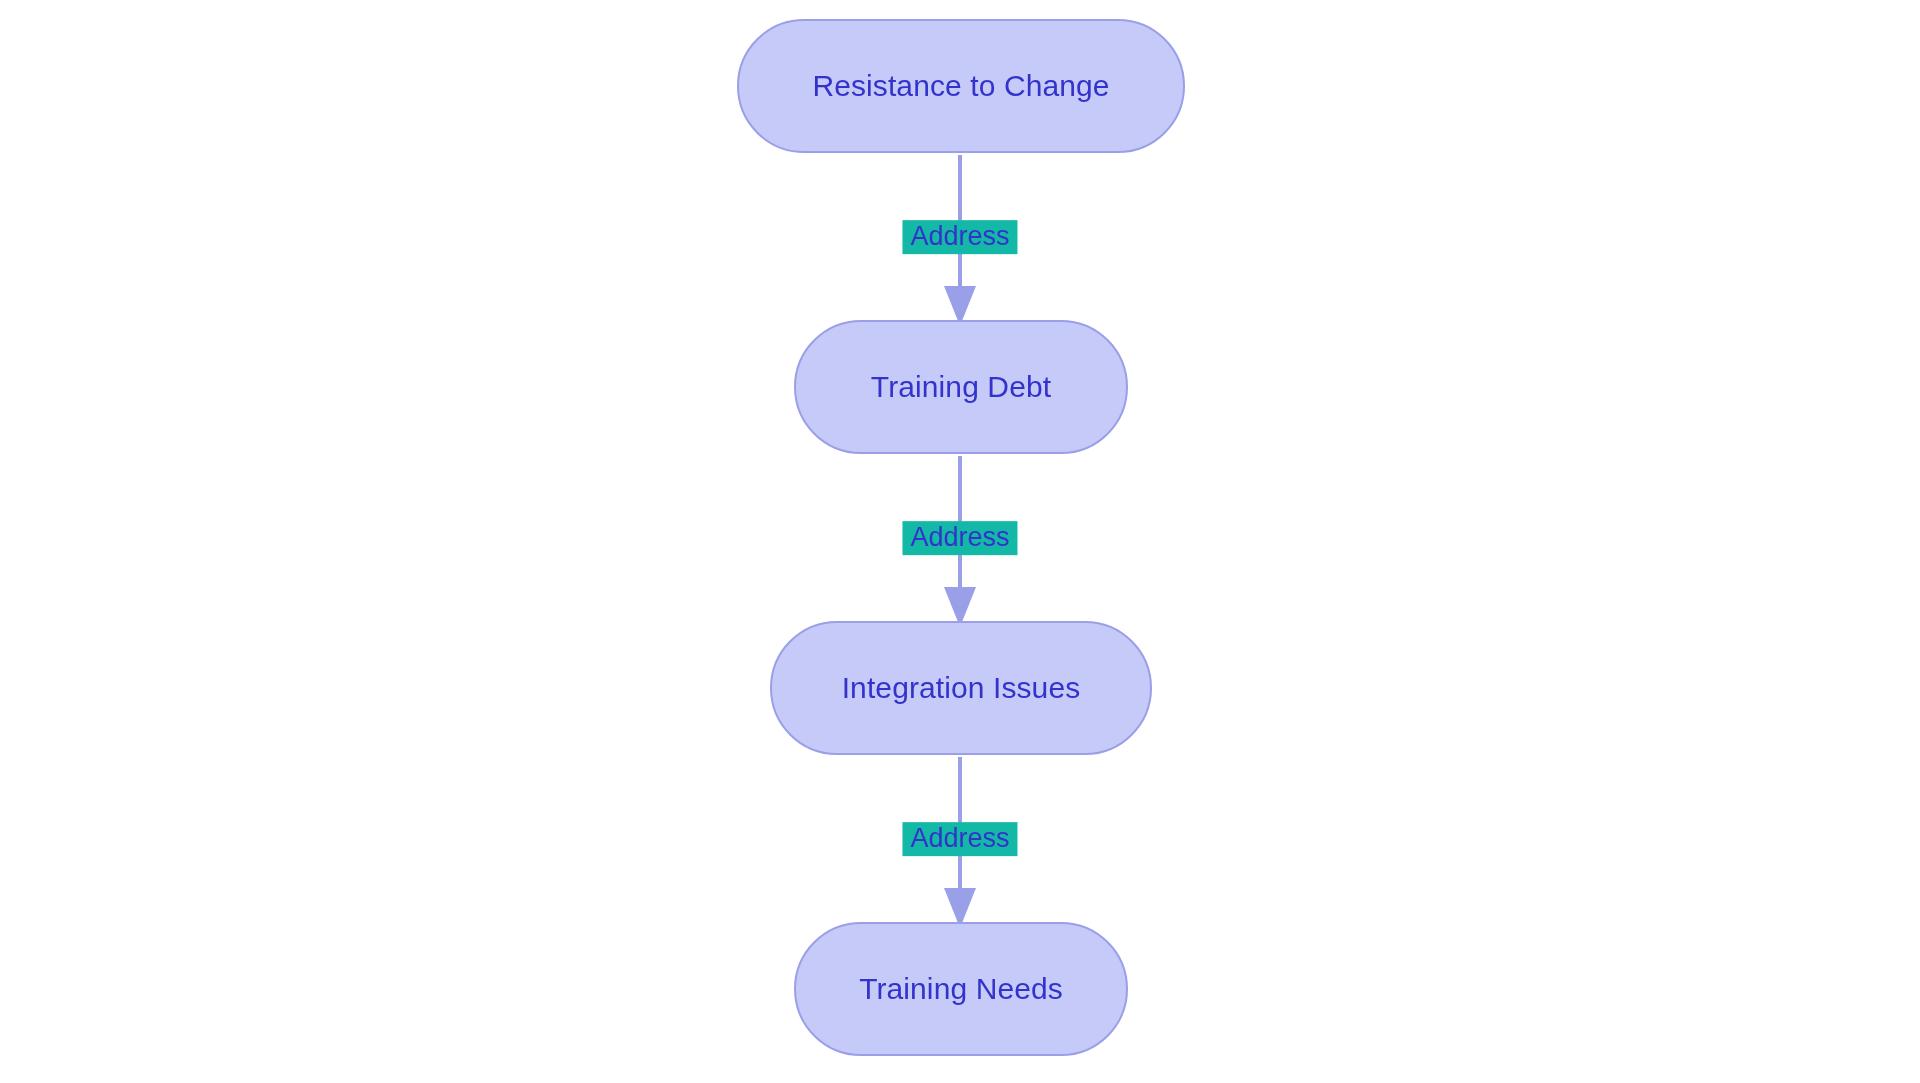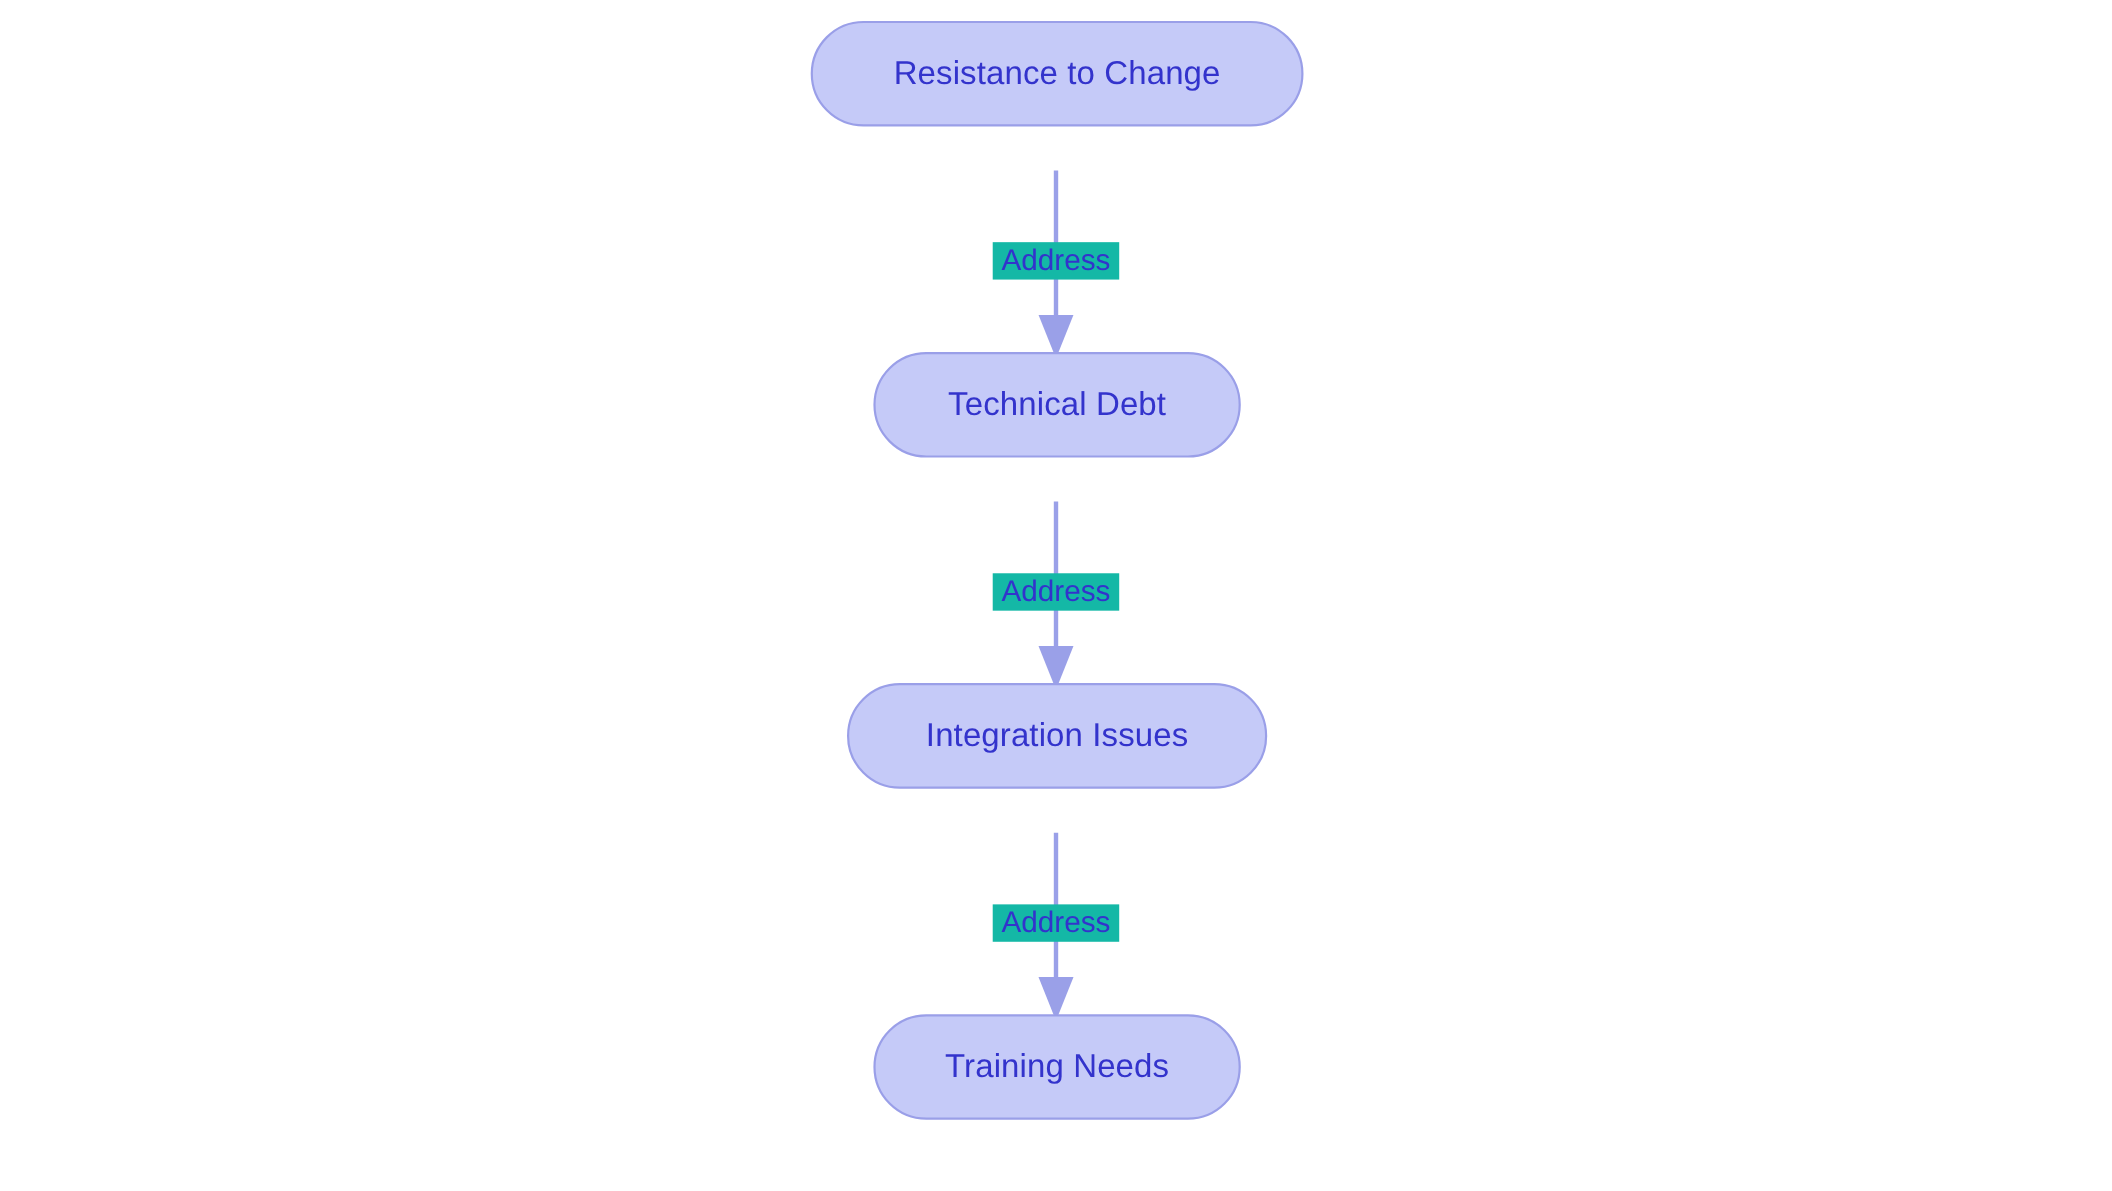--- a/index.html
+++ b/index.html
@@ -19,21 +19,21 @@
     position: relative;
     width: 1920px;
     height: 1083px;
     background: #ffffff;
   }
 
   
   .node {
     position: absolute;
     box-sizing: border-box;
-    height: 96px;
+    height: 134px;
     border-radius: 68px;
     background: #c5caf8;
     border: 2px solid #9a9fe8;
     display: flex;
     align-items: center;
     justify-content: center;
     z-index: 3;
   }
   .node-label {
     font-family: "Liberation Sans", sans-serif;
@@ -107,21 +107,21 @@
 
   <div class="edge-label" id="edge-label-1">Address</div>
 
   <div class="edge-label" id="edge-label-2">Address</div>
 
   <div class="node" id="node-0">
     <span class="node-label">Resistance to Change</span>
   </div>
 
   <div class="node" id="node-1">
-    <span class="node-label">Technical Debt</span>
+    <span class="node-label">Training Debt</span>
   </div>
 
   <div class="node" id="node-2">
     <span class="node-label">Integration Issues</span>
   </div>
 
   <div class="node" id="node-3">
     <span class="node-label">Training Needs</span>
   </div>
 

